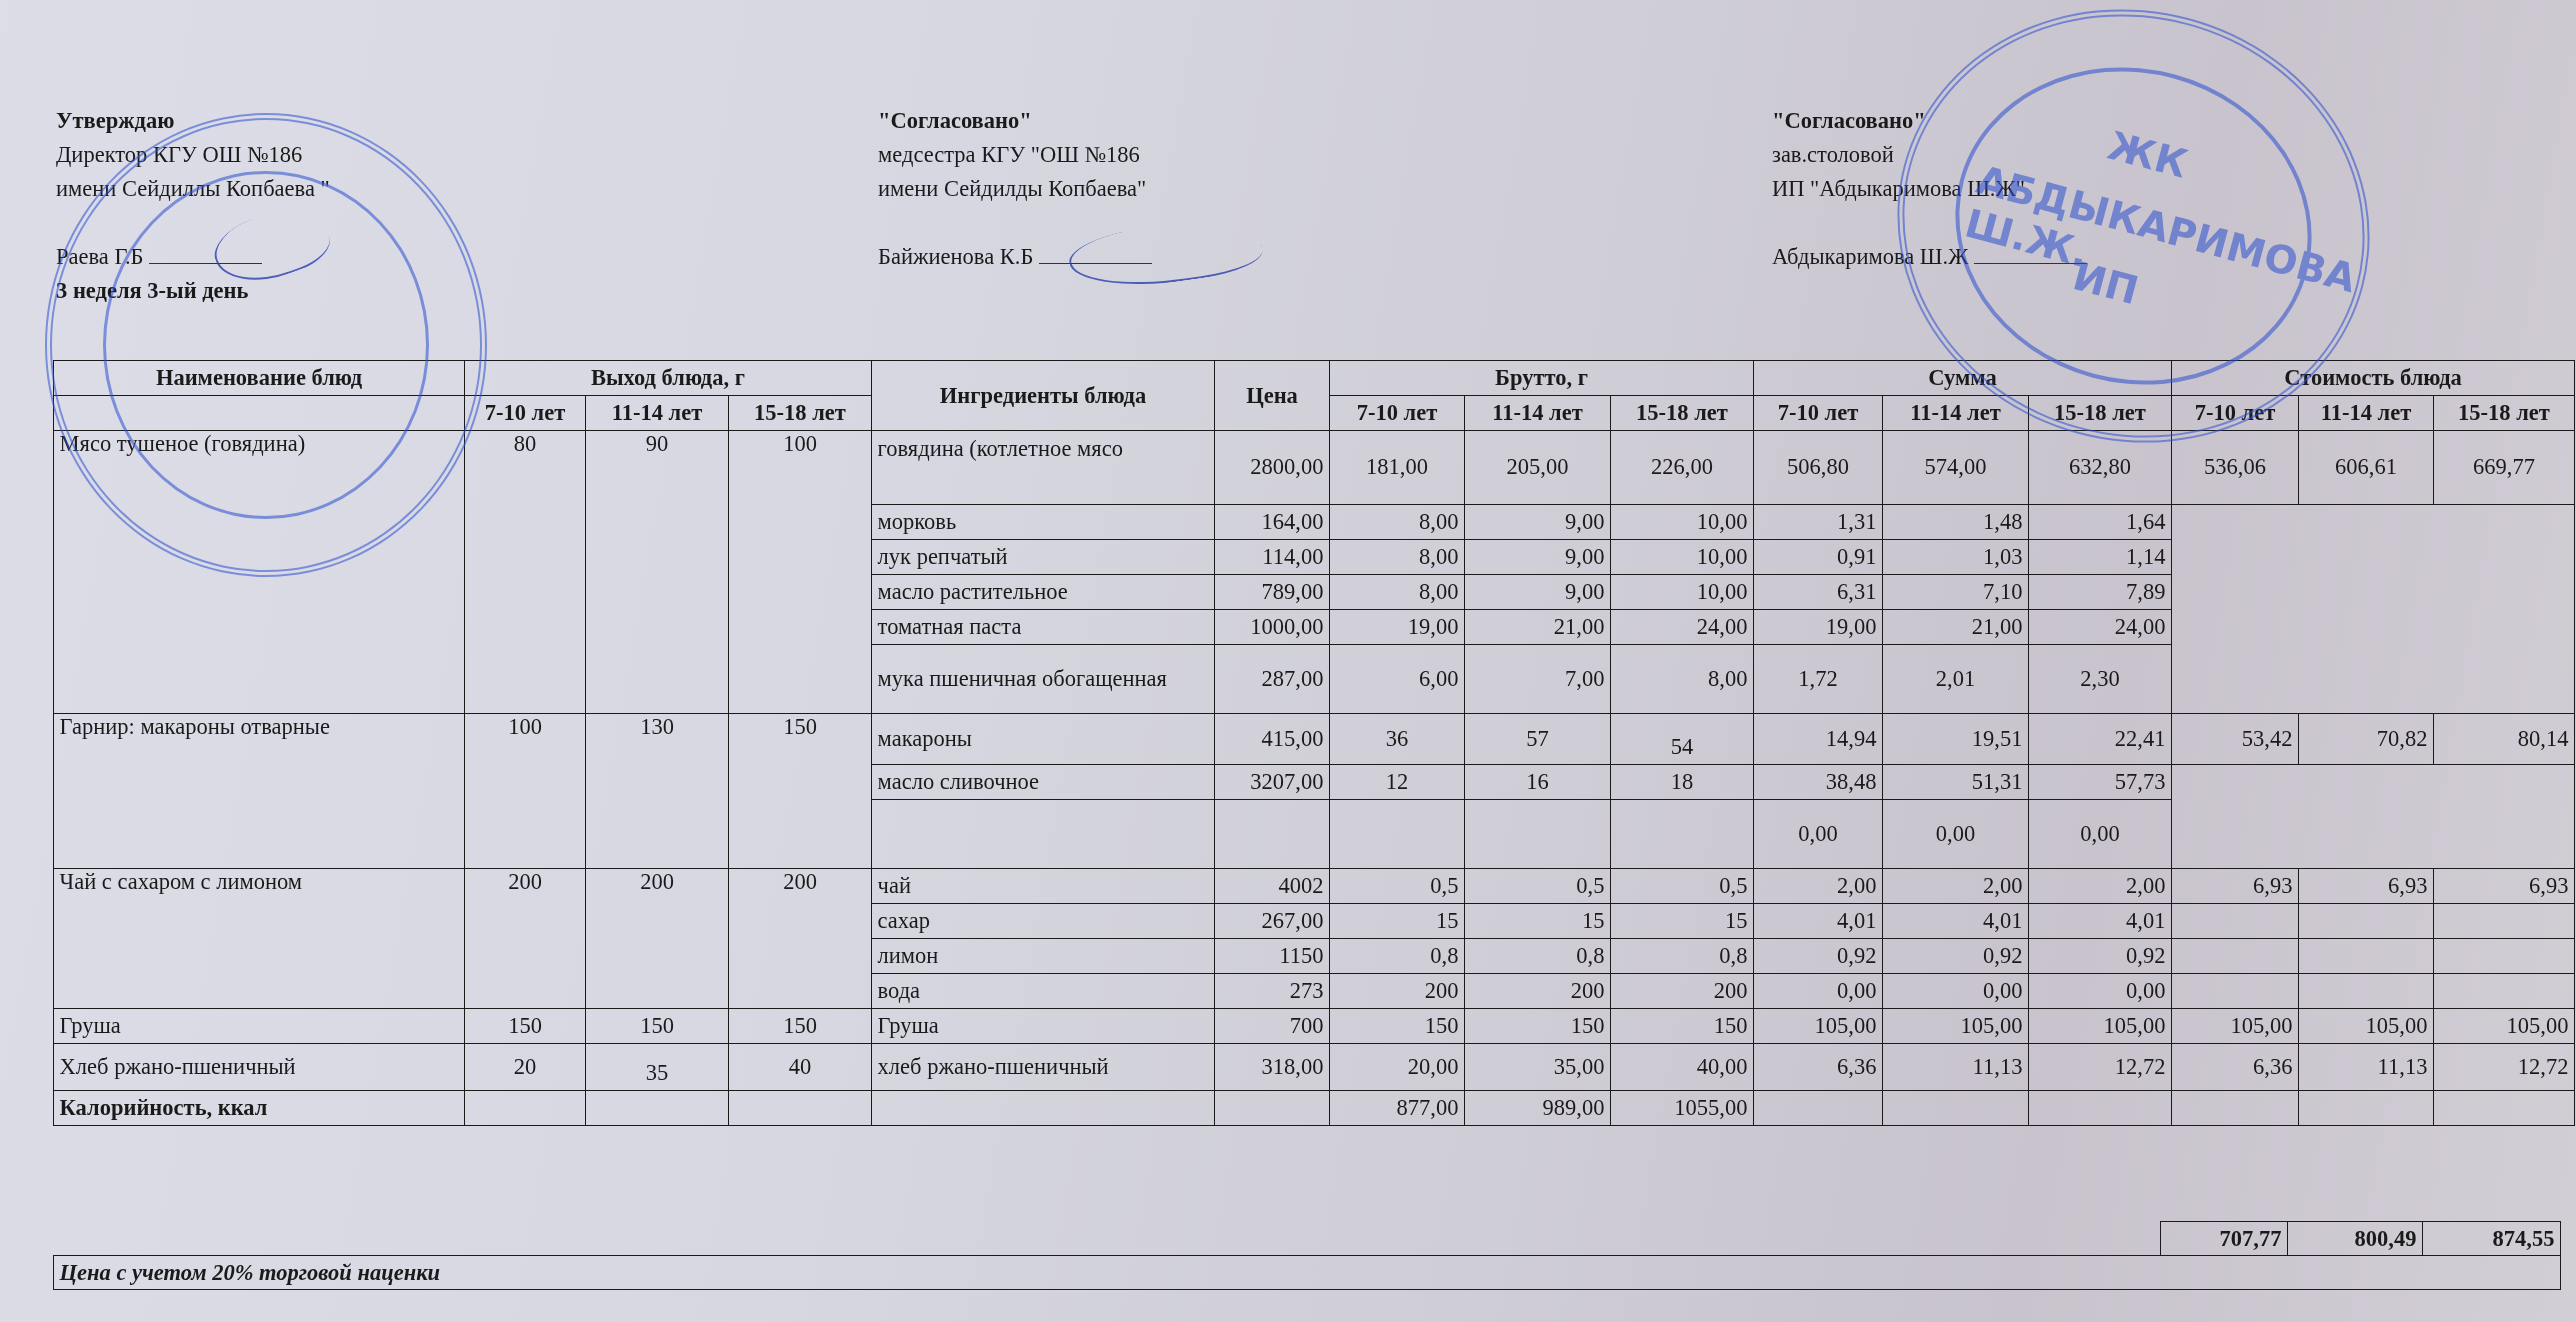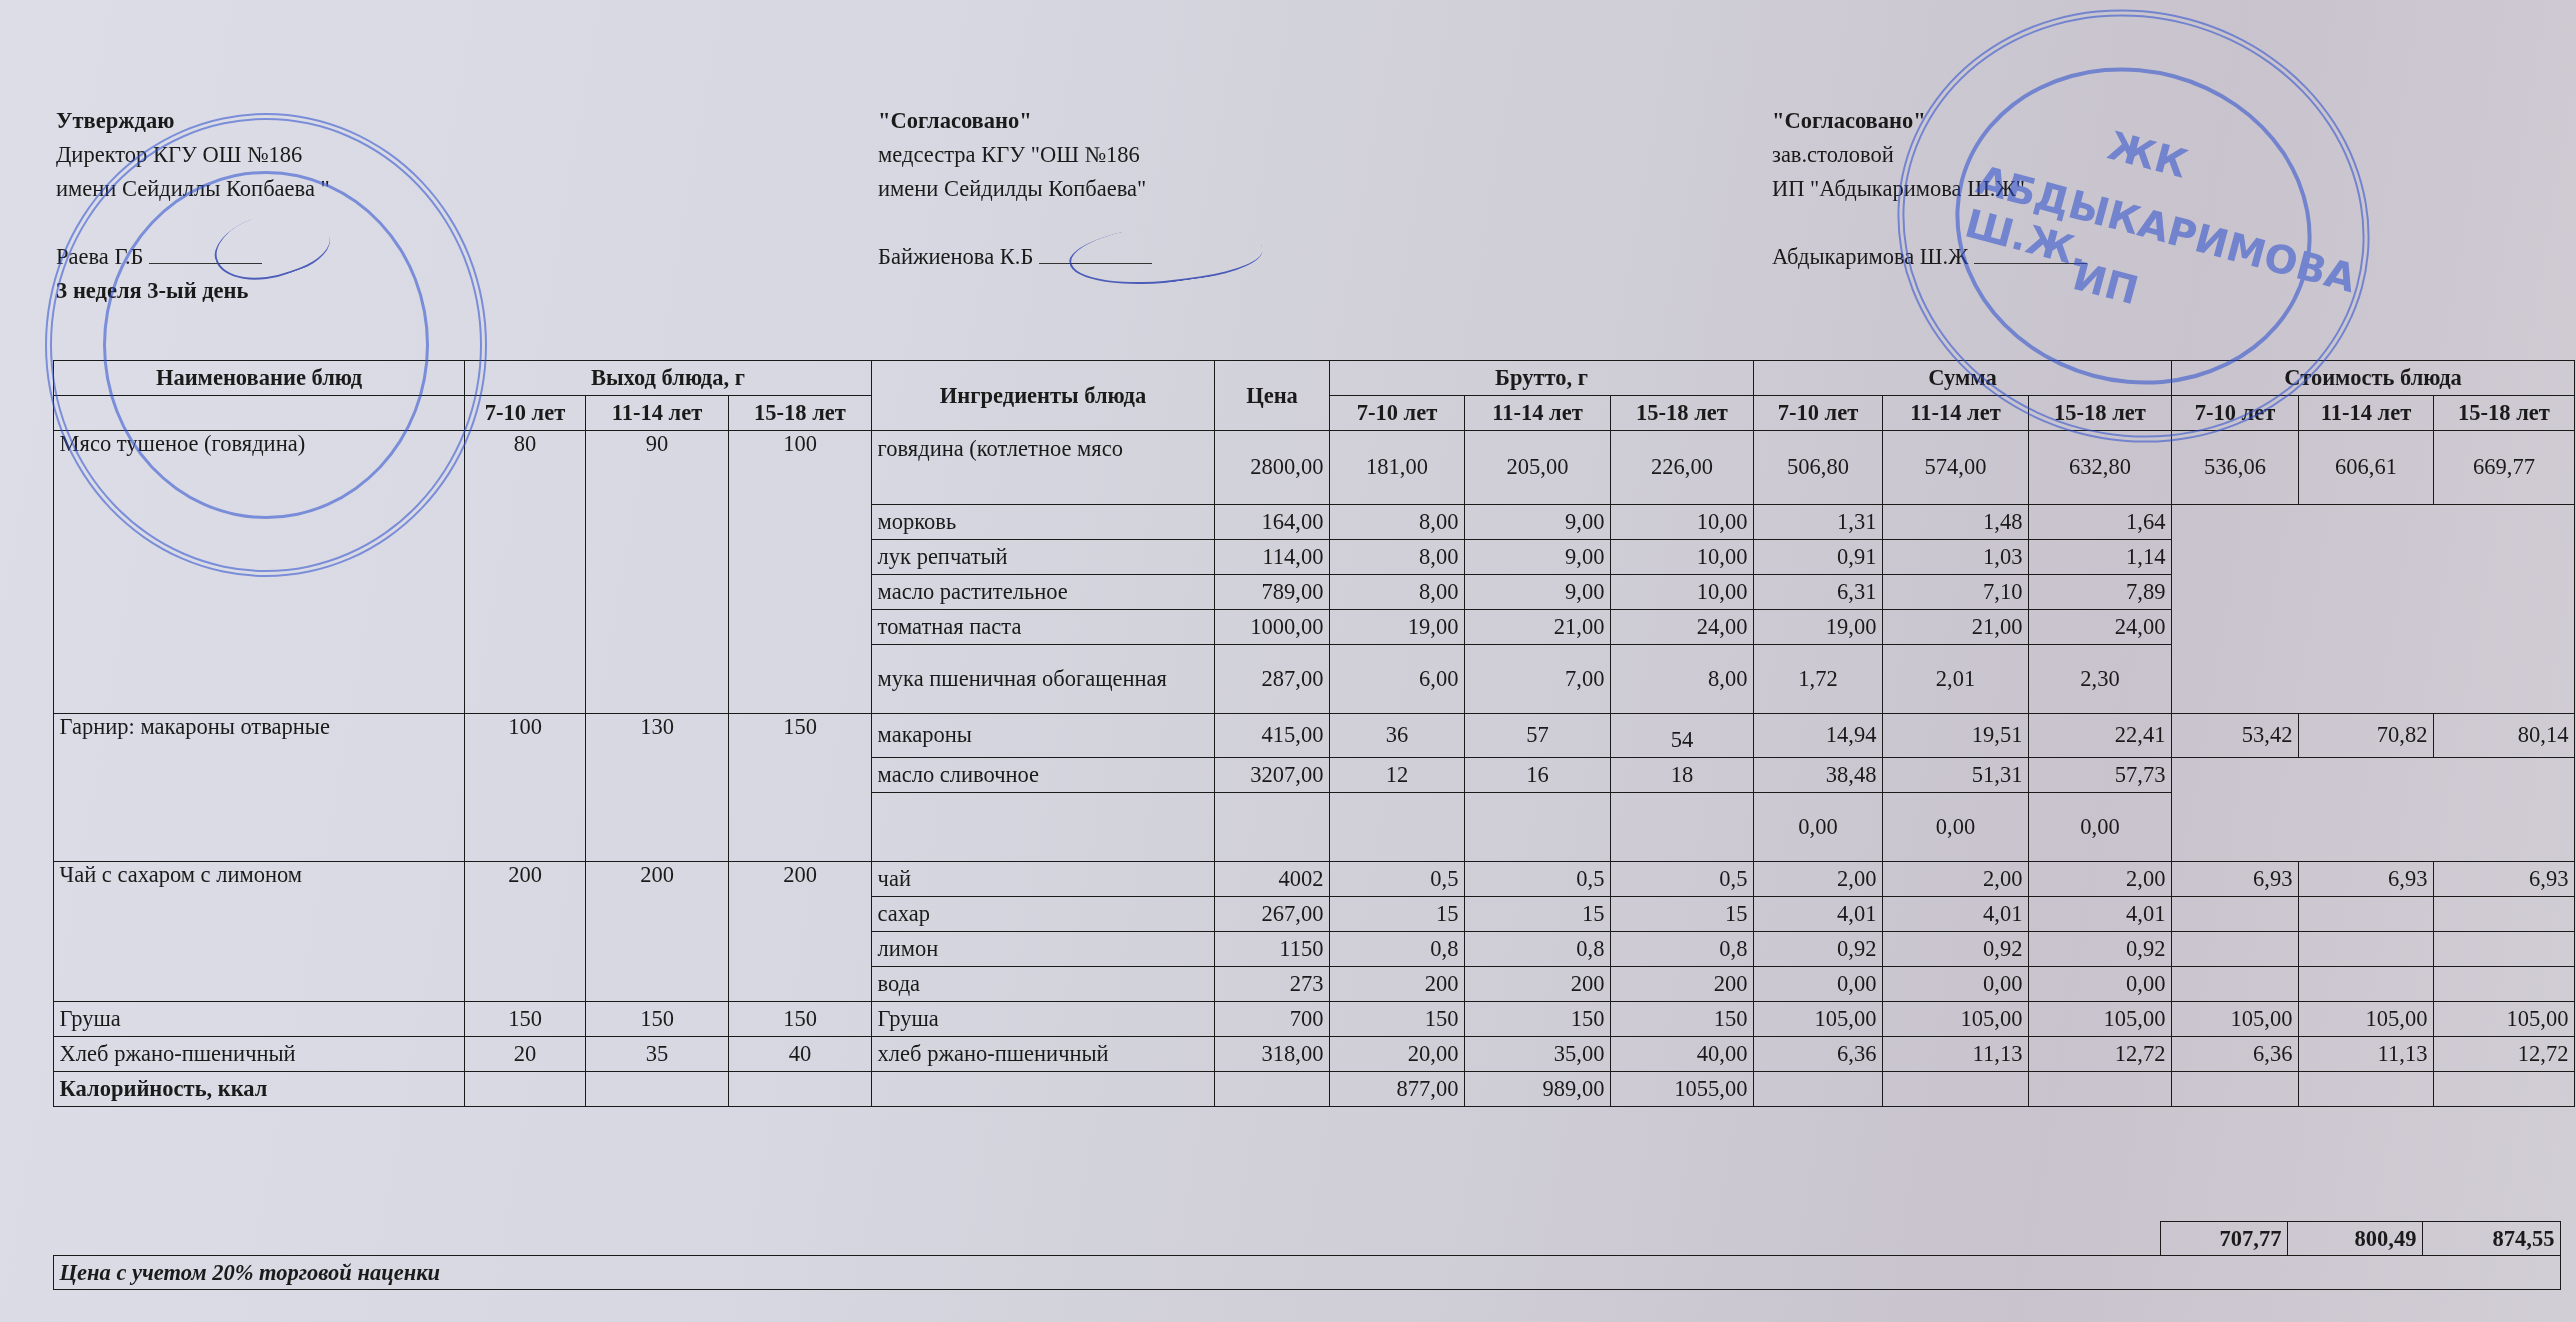--- a/index.html
+++ b/index.html
@@ -203,21 +203,21 @@
 
   <tr>
     <td rowspan="3" class="name">Гарнир: макароны отварные</td>
     <td rowspan="3" class="c">100</td>
     <td rowspan="3" class="c">130</td>
     <td rowspan="3" class="c">150</td>
     <td class="ing">макароны</td>
     <td class="num">415,00</td>
     <td class="c" style="vertical-align:middle;padding-top:0">36</td>
     <td class="c" style="vertical-align:middle;padding-top:0">57</td>
-    <td class="c" style="vertical-align:middle;padding-top:9px">54</td>
+    <td class="c" style="vertical-align:middle;padding-top:16px">54</td>
     <td class="num">14,94</td>
     <td class="num">19,51</td>
     <td class="num">22,41</td>
     <td class="num">53,42</td>
     <td class="num">70,82</td>
     <td class="num">80,14</td>
   </tr>
   <tr>
     <td class="ing">масло сливочное</td>
     <td class="num">3207,00</td>
@@ -311,21 +311,21 @@
     <td class="num">105,00</td>
     <td class="num">105,00</td>
     <td class="num">105,00</td>
     <td class="num">105,00</td>
     <td class="num">105,00</td>
   </tr>
 
   <tr>
     <td>Хлеб ржано-пшеничный</td>
     <td class="c" style="padding-top:0;vertical-align:middle">20</td>
-    <td class="c" style="padding-top:0;vertical-align:middle">35</td>
+    <td class="c" style="padding-top:12px;vertical-align:middle">35</td>
     <td class="c" style="padding-top:0;vertical-align:middle">40</td>
     <td class="ing">хлеб ржано-пшеничный</td>
     <td class="num">318,00</td>
     <td class="num">20,00</td>
     <td class="num">35,00</td>
     <td class="num">40,00</td>
     <td class="num">6,36</td>
     <td class="num">11,13</td>
     <td class="num">12,72</td>
     <td class="num">6,36</td>

